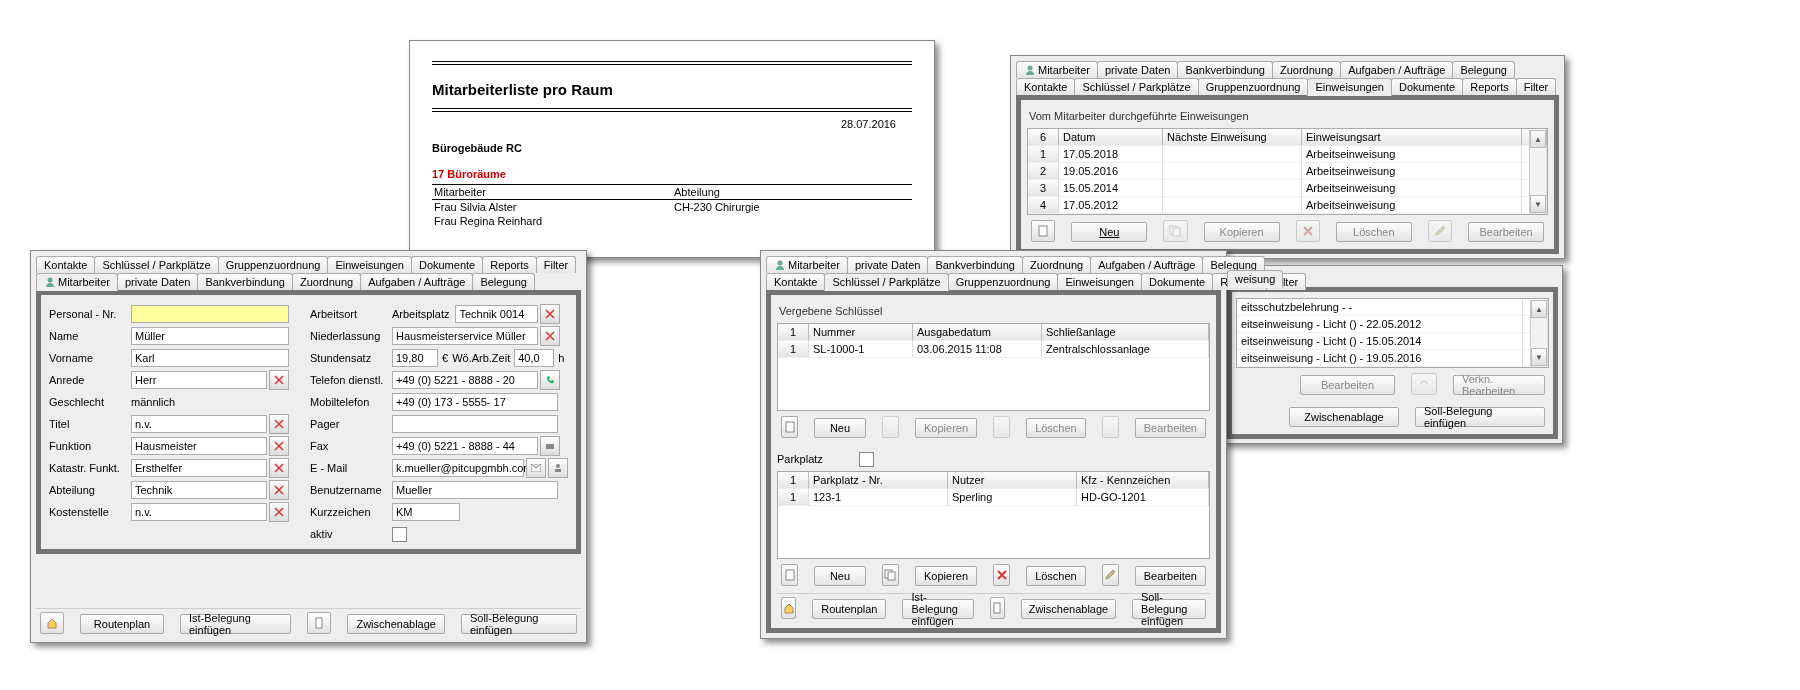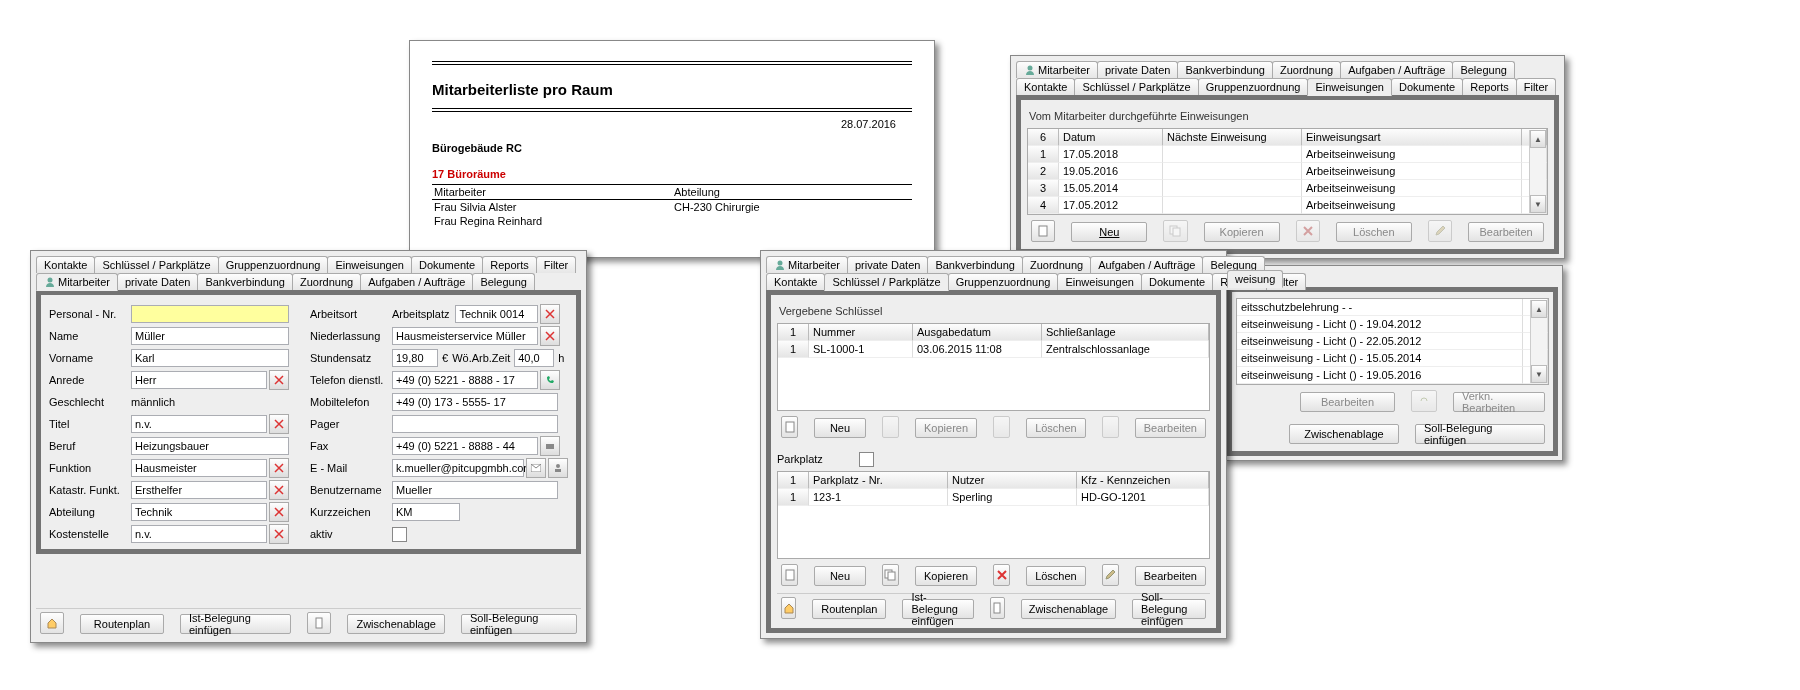--- a/index.html
+++ b/index.html
@@ -170,24 +170,20 @@
       <div class="tab active">weisung</div>
     </div>
   <div class="client" style="padding:4px">
     <div class="grid" style="position:relative">
       <div id="side-rows">
           <div class="r">
             <div class="c" style="flex:1">eitsschutzbelehrung - -</div>
             <div class="c" style="width:16px"></div>
           </div>
           <div class="r">
-            <div class="c" style="flex:1">eitseinweisung - Licht () - 19.04.2012</div>
-            <div class="c" style="width:16px"></div>
-          </div>
-          <div class="r">
             <div class="c" style="flex:1">eitseinweisung - Licht () - 22.05.2012</div>
             <div class="c" style="width:16px"></div>
           </div>
           <div class="r">
             <div class="c" style="flex:1">eitseinweisung - Licht () - 15.05.2014</div>
             <div class="c" style="width:16px"></div>
           </div>
           <div class="r">
             <div class="c" style="flex:1">eitseinweisung - Licht () - 19.05.2016</div>
             <div class="c" style="width:16px"></div>
@@ -383,24 +379,20 @@
       <div class="frow">
           <span class="lbl">Titel</span>
           <span class="inp" style="width:128px">n.v.</span>
           <span class="pick">
             <svg width="10" height="10">
               <path d="M1 1l8 8M9 1l-8 8" stroke="#d33" stroke-width="1.5"></path>
             </svg>
           </span>
         </div>
       <div class="frow">
-          <span class="lbl">Beruf</span>
-          <span class="inp" style="width:150px">Heizungsbauer</span>
-        </div>
-      <div class="frow">
           <span class="lbl">Funktion</span>
           <span class="inp" style="width:128px">Hausmeister</span>
           <span class="pick">
             <svg width="10" height="10">
               <path d="M1 1l8 8M9 1l-8 8" stroke="#d33" stroke-width="1.5"></path>
             </svg>
           </span>
         </div>
       <div class="frow">
           <span class="lbl">Katastr. Funkt.</span>
@@ -453,21 +445,21 @@
       <div class="frow">
           <span class="lbl2">Stundensatz</span>
           <span class="inp" style="width:38px;text-align:center">19,80</span>
           <span style="margin:0 4px">€</span>
           <span>Wö.Arb.Zeit</span>
           <span class="inp" style="width:32px;text-align:center;margin-left:4px">40,0</span>
           <span style="margin-left:4px">h</span>
         </div>
       <div class="frow">
           <span class="lbl2">Telefon dienstl.</span>
-          <span class="inp" style="width:138px">+49 (0) 5221 - 8888 - 17</span>
+          <span class="inp" style="width:138px">+49 (0) 5221 - 8888 - 20</span>
           <span class="pick">
             <svg width="10" height="10">
               <path d="M2 2c0 4 2 6 6 6l1-2-2-1-1 1c-1 0-2-1-2-2l1-1-1-2z" fill="#2a6"></path>
             </svg>
           </span>
         </div>
       <div class="frow">
           <span class="lbl2">Mobiltelefon</span>
           <span class="inp" style="width:158px">+49 (0) 173 - 5555- 17</span>
         </div>

